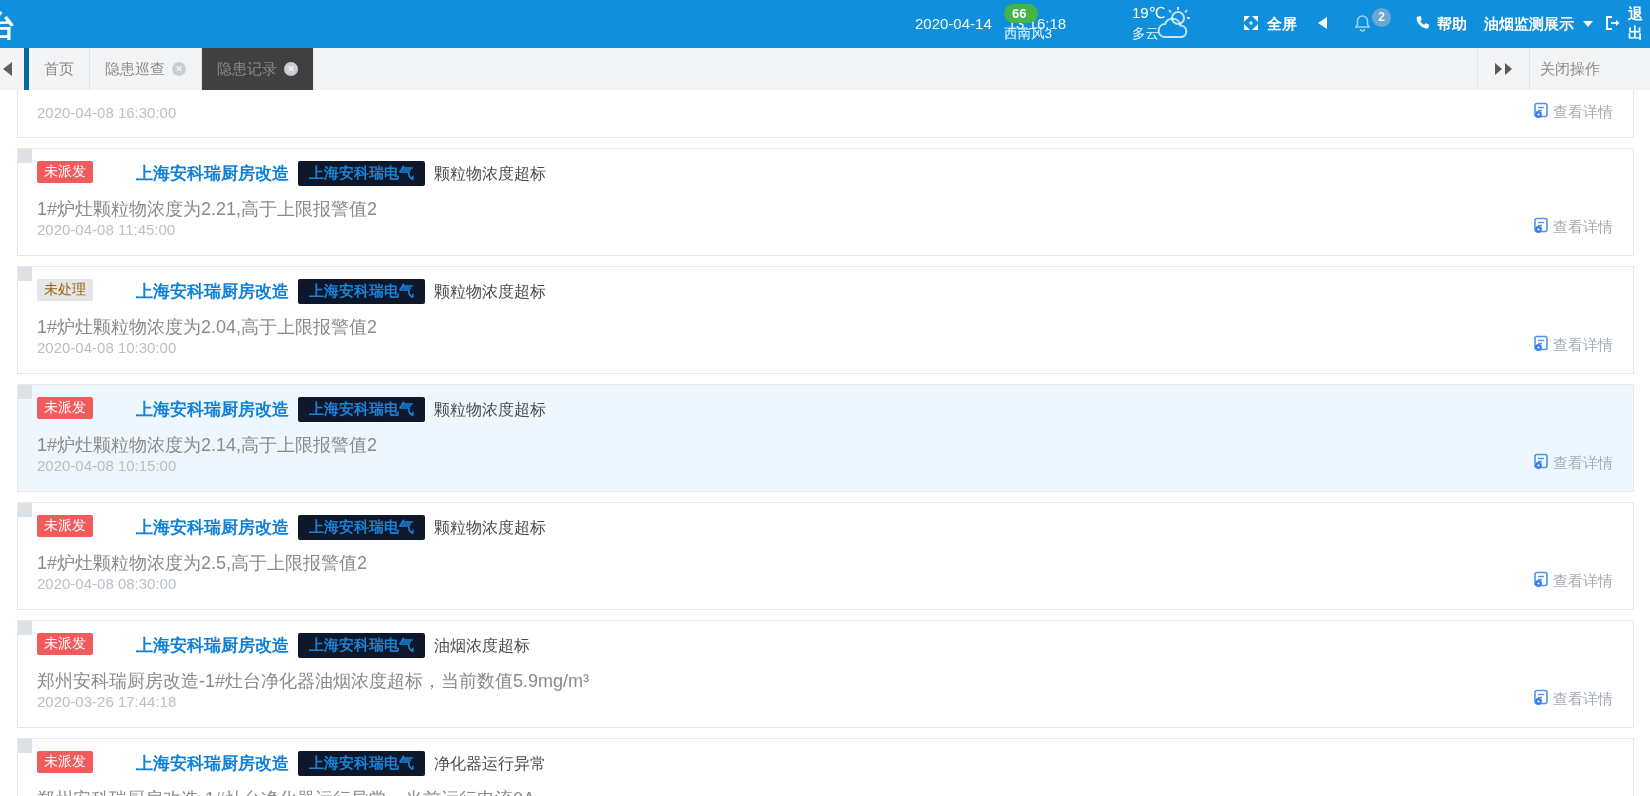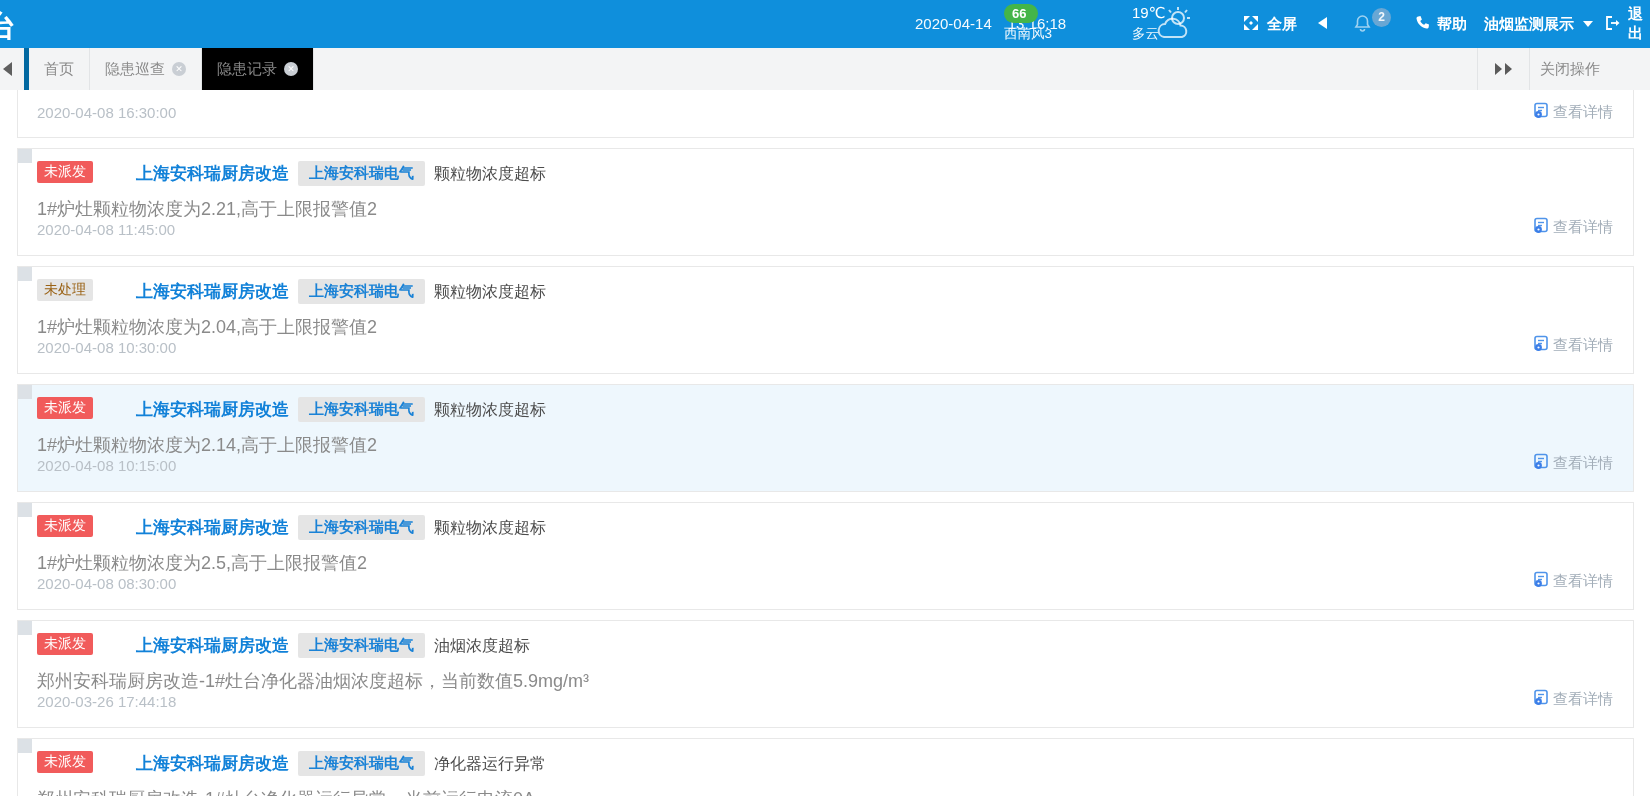--- a/index.html
+++ b/index.html
@@ -28,42 +28,42 @@
     border-top:6px solid #fff; margin-left:2px; }
 
   
   .tabbar { position:relative; height:42px; background:#f3f4f5; }
   .tab-left-arrow { position:absolute; left:3px; top:14px; width:0; height:0;
     border-top:7px solid transparent; border-bottom:7px solid transparent; border-right:9px solid #5f5f5f; cursor:pointer; }
   .tabs { position:absolute; left:24px; top:0; height:42px; display:flex; }
   .tab { display:flex; align-items:center; gap:7px; padding:0 15px; height:42px; font-size:15px;
     color:#8a8a8a; border-right:1px solid #e2e4e6; cursor:pointer; }
   .tab:first-child { border-left:5px solid #0369a1; }
-  .tab.active { background:#000000; }
+  .tab.active { background:#404040; }
   .tab-close { width:14px; height:14px; border-radius:50%; background:#c9ced4; color:#fff;
     font-size:9px; line-height:14px; text-align:center; cursor:pointer; }
   .tab-right { position:absolute; right:0; top:0; height:42px; display:flex; align-items:center; }
   .tab-divider { width:1px; height:42px; background:#e2e4e6; }
   .ff-arrows { padding:0 16px; cursor:pointer; display:flex; gap:1px; }
   .close-ops { padding-left:10px; width:120px; font-size:15px; color:#8a8a8a; white-space:nowrap; cursor:pointer; }
 
   
   .record-list { position:relative; width:1650px; }
   .card { position:relative; margin-left:17px; width:1617px; height:108px;
     border:1px solid #e8e8e8; background:#fff; margin-top:10px; }
   .card.highlight { background:#eef7fd; }
   .card.partial-top { height:48px; margin-top:0; border-top:none;padding-left:33px; }
   .corner-mark { position:absolute; left:0; top:0; width:14px; height:14px; background:#dce1e6; }
   .status-badge { position:absolute; left:19px; top:12px; padding:2px 7px; font-size:14px; border-radius:2px; }
   .status-badge.unsent { background:#f15b5b; color:#fff; }
   .status-badge.unhandled { background:#e5e5e5; color:#9a6215; }
   .site-link { position:absolute; left:118px; top:13px; font-size:17px; font-weight:bold;
     color:#1181d8; text-decoration:none; cursor:pointer; }
   .company-tag { position:absolute; left:280px; top:12px; padding:3px 11px; font-size:15px; font-weight:600;
-    background:#e5e5e5; color:#1a82d6; border-radius:2px; }
+    background:#0f172a; color:#1a82d6; border-radius:2px; }
   .category { position:absolute; left:416px; top:15px; font-size:16px; color:#4d4d4d; }
   .desc { position:absolute; left:19px; top:48px; font-size:18px; color:#8a8a8a; }
   .rec-time { position:absolute; left:19px; top:72px; font-size:15px; color:#b9c0c7; }
   .view-detail { position:absolute; right:20px; top:68px; display:flex; align-items:flex-end; gap:3px;
     font-size:15px; color:#a2adb8; cursor:pointer; }
   .card.partial-top .rec-time { top:14px; }
   .card.partial-top .view-detail { top:12px; }
 </style>
 </head>
 <body>

